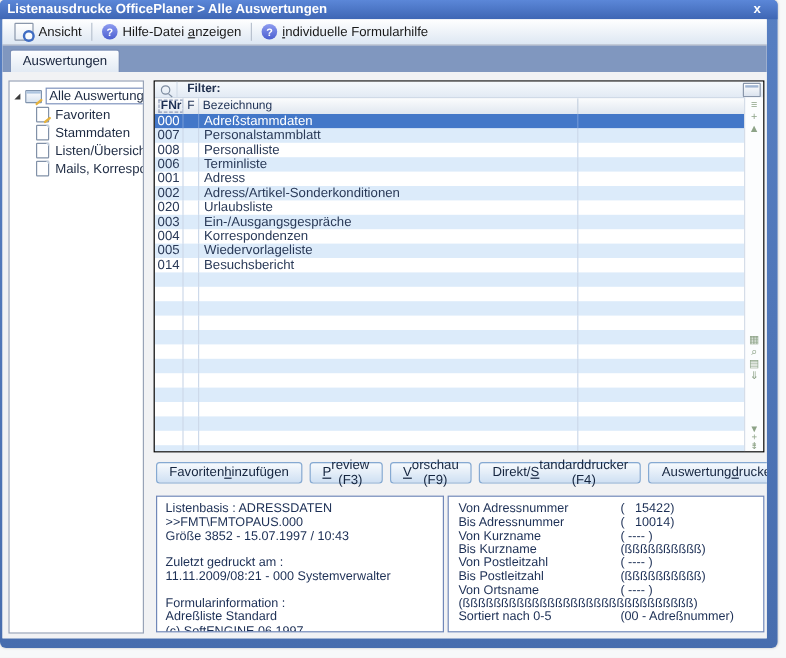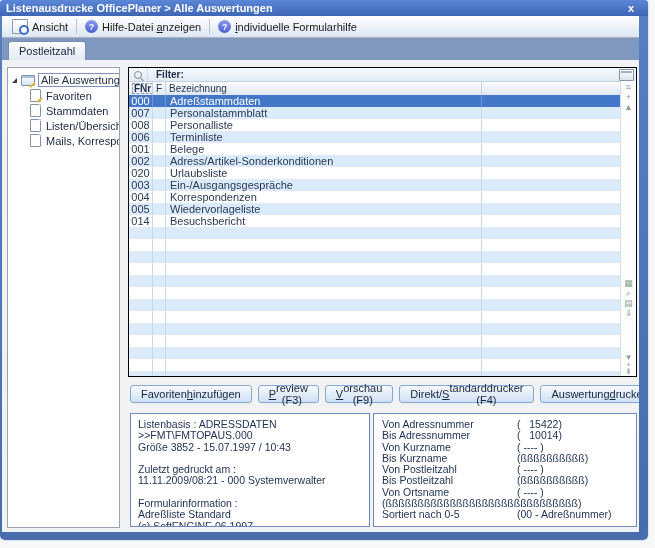--- a/index.html
+++ b/index.html
@@ -127,21 +127,21 @@
             <span class="help-icon"></span>
             <span class="tb-label">Hilfe-Datei <u>a</u>nzeigen</span>
           </div>
           <span class="tb-sep"></span>
           <div class="tb-item">
             <span class="help-icon"></span>
             <span class="tb-label"><u>i</u>ndividuelle Formularhilfe</span>
           </div>
         </div>
       <div class="tabstrip">
-        <div class="tab">Postleitzahl</div>
+        <div class="tab">Auswertungen</div>
       </div>
       <div class="content">
 
         <div class="treebox" id="tree">
             <div class="tree-row">
               <span class="tree-expander"></span>
               <span class="folder-edit-icon"></span>
               <span class="tree-label selected">Alle Auswertungen</span>
             </div>
             <div class="tree-row child">
@@ -199,21 +199,21 @@
               </div>
               <div class="grow alt">
                 <div class="gc gc-fnr">006</div>
                 <div class="gc gc-f"></div>
                 <div class="gc gc-bez">Terminliste</div>
                 <div class="gc gc-rest"></div>
               </div>
               <div class="grow">
                 <div class="gc gc-fnr">001</div>
                 <div class="gc gc-f"></div>
-                <div class="gc gc-bez">Belege</div>
+                <div class="gc gc-bez">Adress</div>
                 <div class="gc gc-rest"></div>
               </div>
               <div class="grow alt">
                 <div class="gc gc-fnr">002</div>
                 <div class="gc gc-f"></div>
                 <div class="gc gc-bez">Adress/Artikel-Sonderkonditionen</div>
                 <div class="gc gc-rest"></div>
               </div>
               <div class="grow">
                 <div class="gc gc-fnr">020</div>

